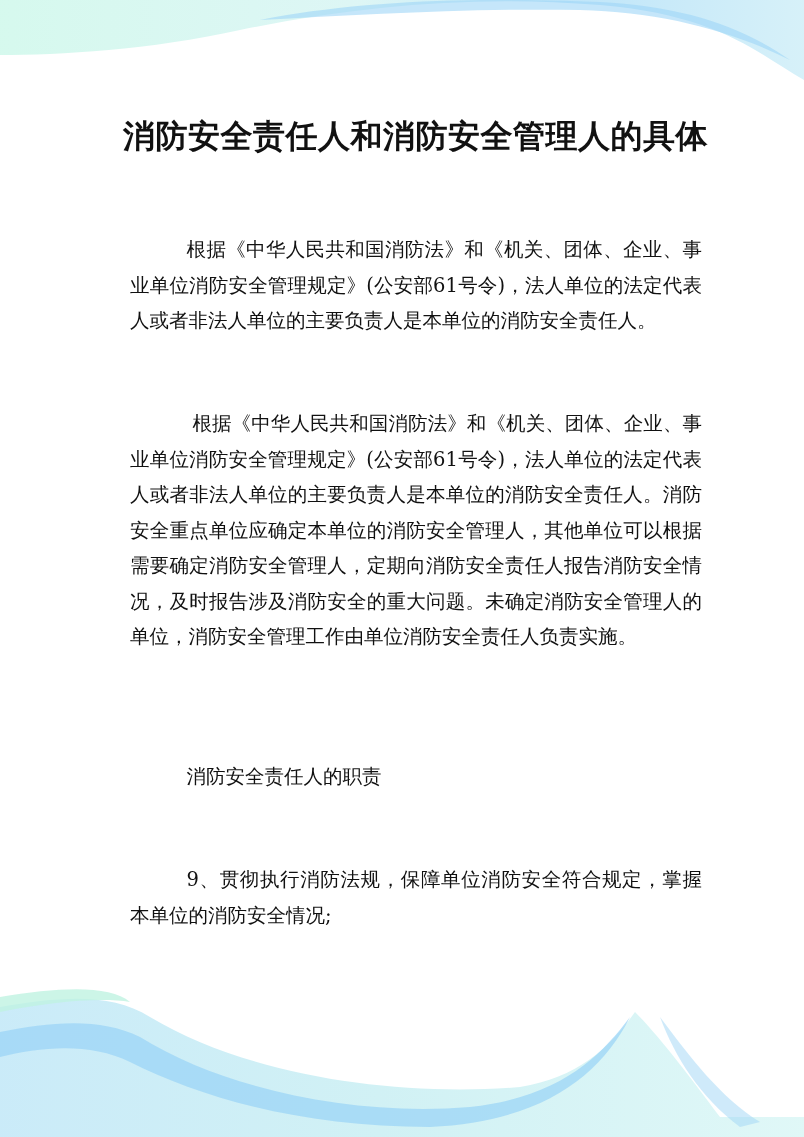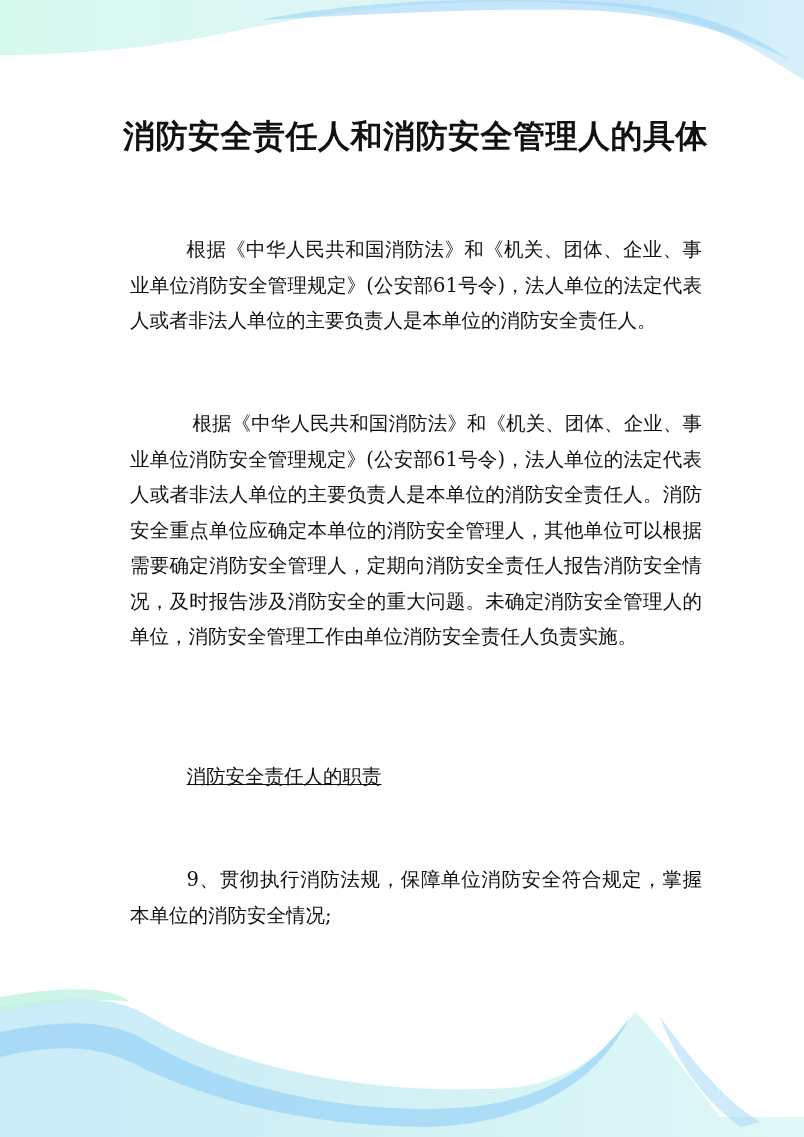--- a/index.html
+++ b/index.html
@@ -26,21 +26,21 @@
       font-weight: bold; font-size: 32px; letter-spacing: 0.5px;
       line-height: 58px; top: 107px; margin: 0;
     }
     .para {
       position: absolute; left: 12px; width: 572px;
       font-size: 19.5px; line-height: 35.5px; margin: 0;
       text-align: justify; text-indent: 2.9em;
     }
     .p1 { top: 232px; }
     .p2 { top: 406px; text-indent: 3.2em; }
-    .heading { top: 759px; text-decoration: underline; }
+    .heading { top: 759px; }
     .item1 { top: 862px; }
   </style>
 </head>
 <body>
 
 <svg class="wave-top" viewBox="0 0 804 80" preserveAspectRatio="none">
   <defs>
     <linearGradient id="gt" x1="0" x2="1" y1="0" y2="0">
       <stop offset="0" stop-color="#c8f7e8"></stop>
       <stop offset="0.45" stop-color="#d2f3f2"></stop>

